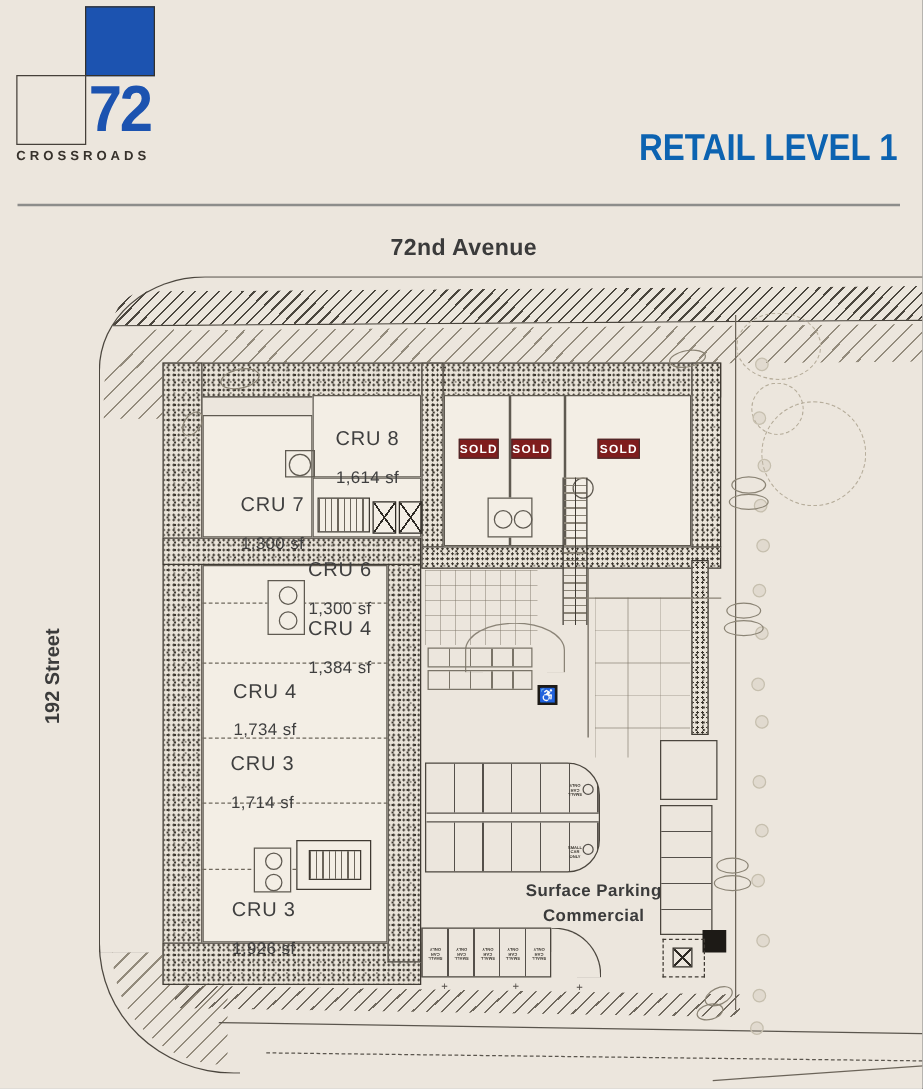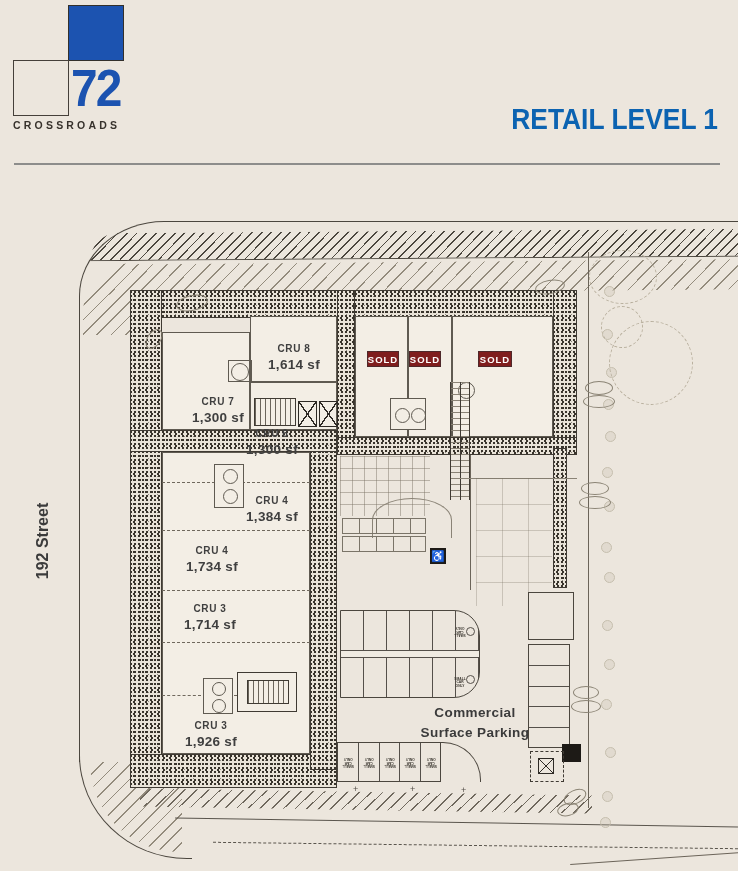--- a/index.html
+++ b/index.html
@@ -14,22 +14,22 @@
   .page-title{position:absolute;right:20px;top:102px;font-size:30px;font-weight:700;color:#0c63b1;transform:scaleX(.88);transform-origin:right center;letter-spacing:0;white-space:nowrap;}
   .rule{position:absolute;left:14px;top:163px;width:706px;height:2px;background:#8d8d8b;}
   .street-top{position:absolute;left:271px;top:187px;width:200px;text-align:center;font-size:18.5px;font-weight:700;color:#3b3b3b;letter-spacing:.3px;}
   .street-left{position:absolute;left:-16px;top:531px;width:120px;height:20px;text-align:center;font-size:16px;font-weight:700;color:#3b3b3b;transform:rotate(-90deg);}
   
   .wall{position:absolute;background-color:#e9e3d8;box-sizing:border-box;border:1px solid #3f3a33;
     background-image:radial-gradient(#39342c 1px,transparent 1.2px),radial-gradient(#39342c .8px,transparent 1px),radial-gradient(rgba(57,52,44,.5) .7px,transparent .9px);
     background-size:6px 6px,4px 4px,9px 9px;background-position:0 0,2px 3px,4px 1px;}
   .room{position:absolute;background:#f3eee5;border:1px solid #5f5a51;box-sizing:border-box;}
   .unit-label{position:absolute;width:110px;text-align:center;color:#3f3f3f;}
-  .unit-label .nm{font-size:10px;font-weight:700;letter-spacing:.6px;}
-  .unit-label .ar{font-size:13.5px;font-weight:700;letter-spacing:.3px;margin-top:3px;}
+  .unit-label .nm{font-size:16px;font-weight:400;letter-spacing:.6px;}
+  .unit-label .ar{font-size:13.5px;font-weight:400;letter-spacing:.3px;margin-top:13px;}
   .sold{position:absolute;width:30px;height:14px;background:#7f1d1d;border:1px solid #4e282a;color:#fff;
     font-size:9.5px;font-weight:700;letter-spacing:1px;display:flex;align-items:center;justify-content:center;box-sizing:content-box;}
   .xbox{position:absolute;border:1.4px solid #2e2a25;box-sizing:border-box;background:
     linear-gradient(to top right,transparent calc(50% - .7px),#2e2a25 calc(50% - .7px) calc(50% + .7px),transparent calc(50% + .7px)),
     linear-gradient(to bottom right,transparent calc(50% - .7px),#2e2a25 calc(50% - .7px) calc(50% + .7px),transparent calc(50% + .7px));}
   .stair{position:absolute;border:1.2px solid #3f3a33;box-sizing:border-box;background:repeating-linear-gradient(to right,#6b655b 0 1px,transparent 1px 5px);}
   .dash-h{position:absolute;border-top:1.6px dashed #6f685d;height:0;}
   .hatch-a{background:repeating-linear-gradient(135deg,transparent 0 5.5px,#4b463e 5.5px 6.8px);}
   .hatch-b{background:repeating-linear-gradient(135deg,transparent 0 9px,#938b7c 9px 10.2px);}
   .hatch-c{background:repeating-linear-gradient(135deg,transparent 0 7px,#6f685d 7px 8.2px);}
@@ -53,20 +53,21 @@
 <body>
 
 <div class="page">
 
   <div class="logo-blue"></div>
   <div class="logo-outline"></div>
   <div class="logo-num">72</div>
   <div class="logo-name">CROSSROADS</div>
   <div class="page-title">RETAIL LEVEL 1</div>
   <div class="rule"></div>
+  <div class="street-top">72nd Avenue</div>
   <div class="street-left">192 Street</div>
 
   <div id="plan" class="abs" style="left:0;top:0;width:738px;height:871px;">
 
     <div class="abs" style="left:79px;top:221px;width:659px;height:540px;border-top:1.6px solid #4b463e;border-left:1.6px solid #4b463e;border-top-left-radius:85px 75px;"></div>
     <div class="abs hatch-a" style="left:90px;top:231px;width:648px;height:27px;border-bottom:1px solid #4b463e;border-top-left-radius:60px;transform:rotate(-.4deg);"></div>
     <div class="abs hatch-b" style="left:96px;top:262px;width:642px;height:30px;border-top-left-radius:45px;transform:rotate(-.5deg);"></div>
     <div class="abs hatch-b" style="left:83px;top:263px;width:56px;height:72px;border-top-left-radius:50px;"></div>
     <div class="abs" style="left:79px;top:752px;width:112px;height:106px;border-left:1.6px solid #4b463e;border-bottom:1.6px solid #4b463e;border-bottom-left-radius:108px 104px;"></div>
     <div class="abs hatch-b" style="left:90px;top:762px;width:92px;height:90px;border-bottom-left-radius:92px;"></div>
@@ -142,22 +143,22 @@
     <div class="stall-wrap" style="left:447px;top:613px;width:26px;height:36px;">
       <div class="stall-label r180">SMALL CAR ONLY</div>
     </div>
     <div class="stall-wrap" style="left:447px;top:664px;width:26px;height:36px;">
       <div class="stall-label">SMALL CAR ONLY</div>
     </div>
     <div class="abs" style="left:466px;top:627px;width:7px;height:7px;border:1px solid #55504a;border-radius:50%;"></div>
     <div class="abs" style="left:466px;top:675px;width:7px;height:7px;border:1px solid #55504a;border-radius:50%;"></div>
 
     <div class="parking-label">
+      <div>Surface Parking</div>
       <div>Commercial</div>
-      <div>Surface Parking</div>
     </div>
 
     <div class="abs" style="left:337px;top:742px;width:104px;height:40px;border:1.2px solid #4b463e;box-sizing:border-box;background:repeating-linear-gradient(to right,transparent 0 19.8px,#55504a 19.8px 20.8px);"></div>
     <div class="stall-wrap" style="left:338px;top:744px;width:20px;height:36px;">
         <div class="stall-label r180">SMALL CAR ONLY</div>
       </div>
     <div class="stall-wrap" style="left:359px;top:744px;width:20px;height:36px;">
         <div class="stall-label r180">SMALL CAR ONLY</div>
       </div>
     <div class="stall-wrap" style="left:380px;top:744px;width:20px;height:36px;">
@@ -183,21 +184,21 @@
     <div class="tree" style="left:609px;top:321px;width:82px;height:82px;"></div>
 
     <div class="unit-label" style="left:239px;top:343px;">
       <div class="nm">CRU 8</div>
         <div class="ar">1,614 sf</div>
     </div>
     <div class="unit-label" style="left:163px;top:396px;">
       <div class="nm">CRU 7</div>
         <div class="ar">1,300 sf</div>
     </div>
-    <div class="unit-label" style="left:217px;top:428px;">
+    <div class="unit-label" style="left:217px;top:448px;">
       <div class="nm">CRU 6</div>
         <div class="ar">1,300 sf</div>
     </div>
     <div class="unit-label" style="left:217px;top:495px;">
       <div class="nm">CRU 4</div>
         <div class="ar">1,384 sf</div>
     </div>
     <div class="unit-label" style="left:157px;top:545px;">
       <div class="nm">CRU 4</div>
         <div class="ar">1,734 sf</div>

